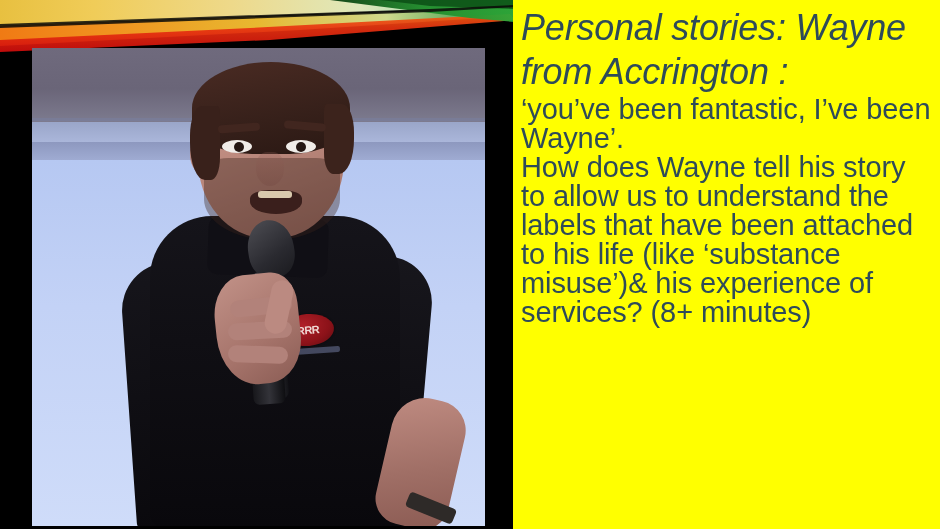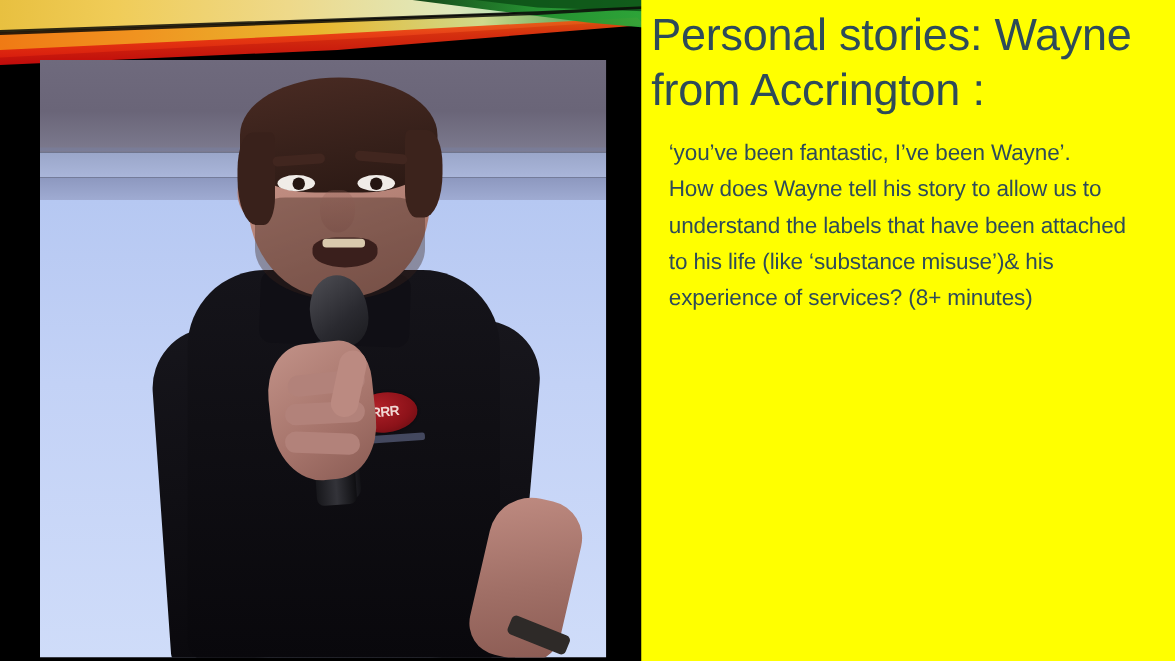--- a/index.html
+++ b/index.html
@@ -334,26 +334,27 @@
     box-sizing: border-box;
   }
   .title {
     color: #2e4b59;
     font-size: 36px;
     line-height: 44px;
     letter-spacing: -0.2px;
     margin: 0 0 1px 0;
     font-weight: normal;
     white-space: pre-line;
+    font-style: italic;
   }
   .body-text {
     color: #2e4b59;
-    font-size: 18px;
+    font-size: 29px;
     line-height: 29px;
-    margin: 14px;
+    margin: 0;
     white-space: pre-line;
     letter-spacing: -0.1px;
   }
   .link-text {
     color: #0d0d0d;
     font-size: 22px;
     line-height: 31px;
     margin: 10px 0 0 0;
     white-space: pre-line;
     letter-spacing: -0.2px;

